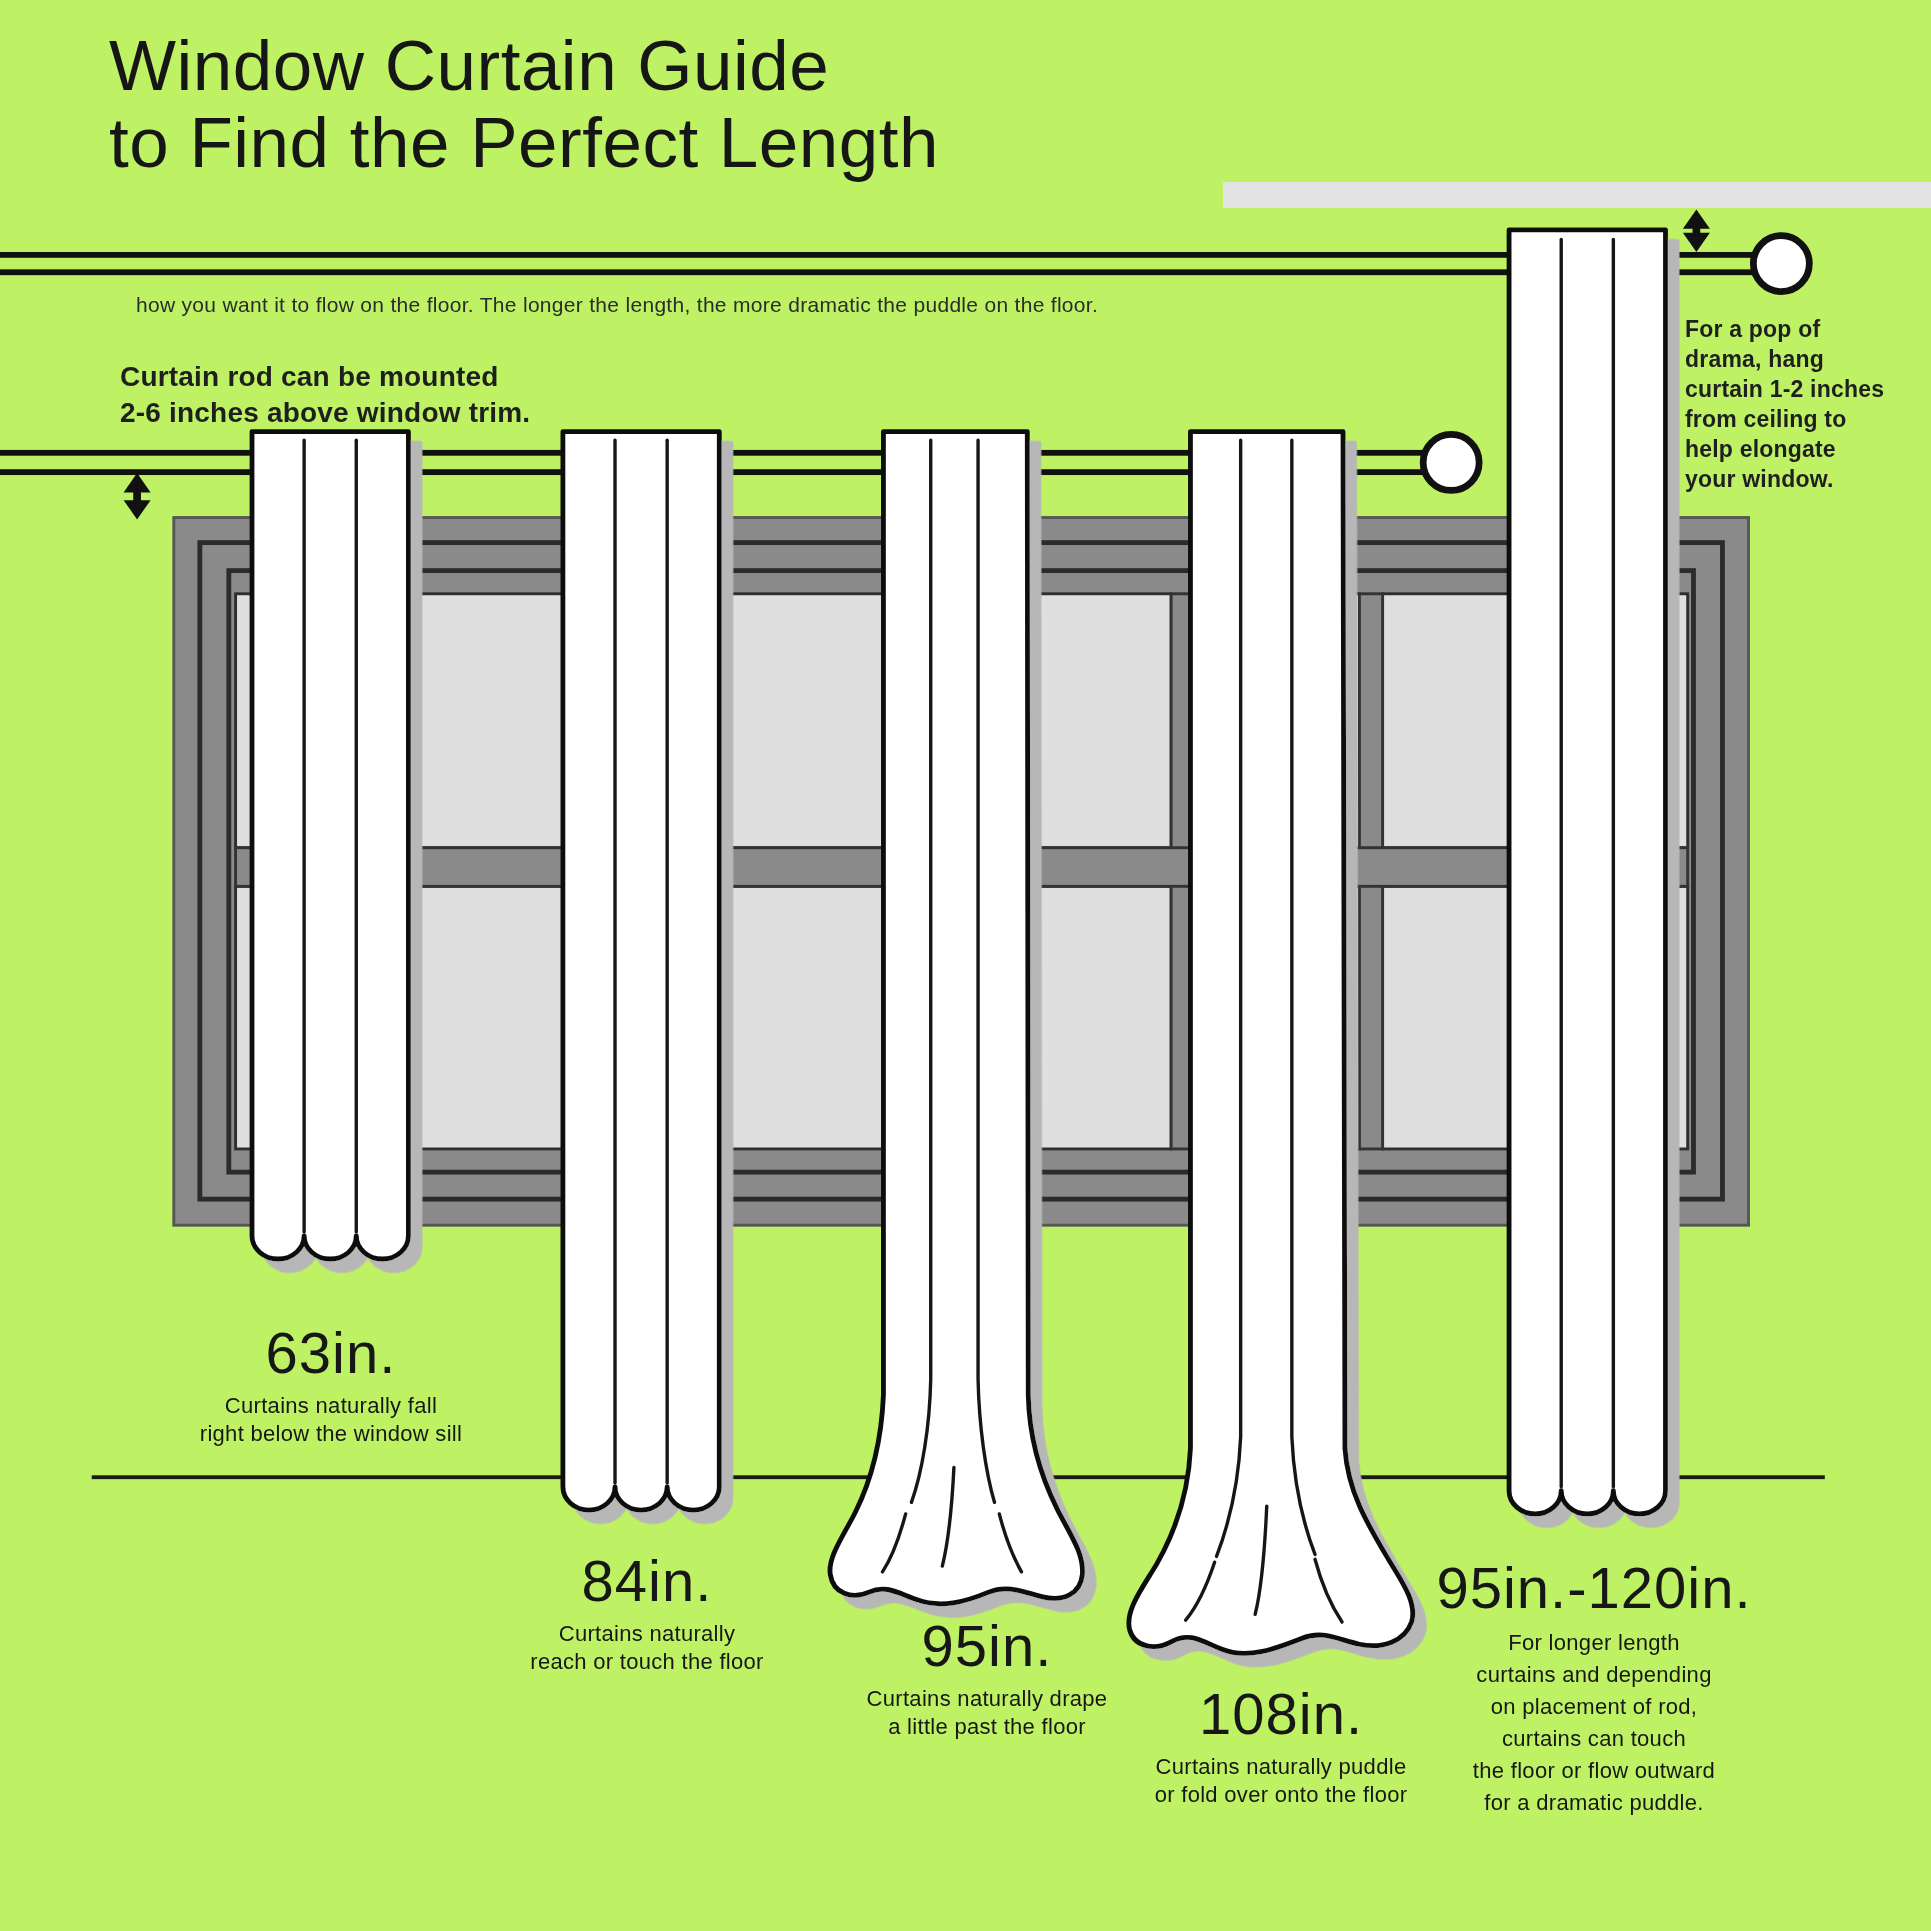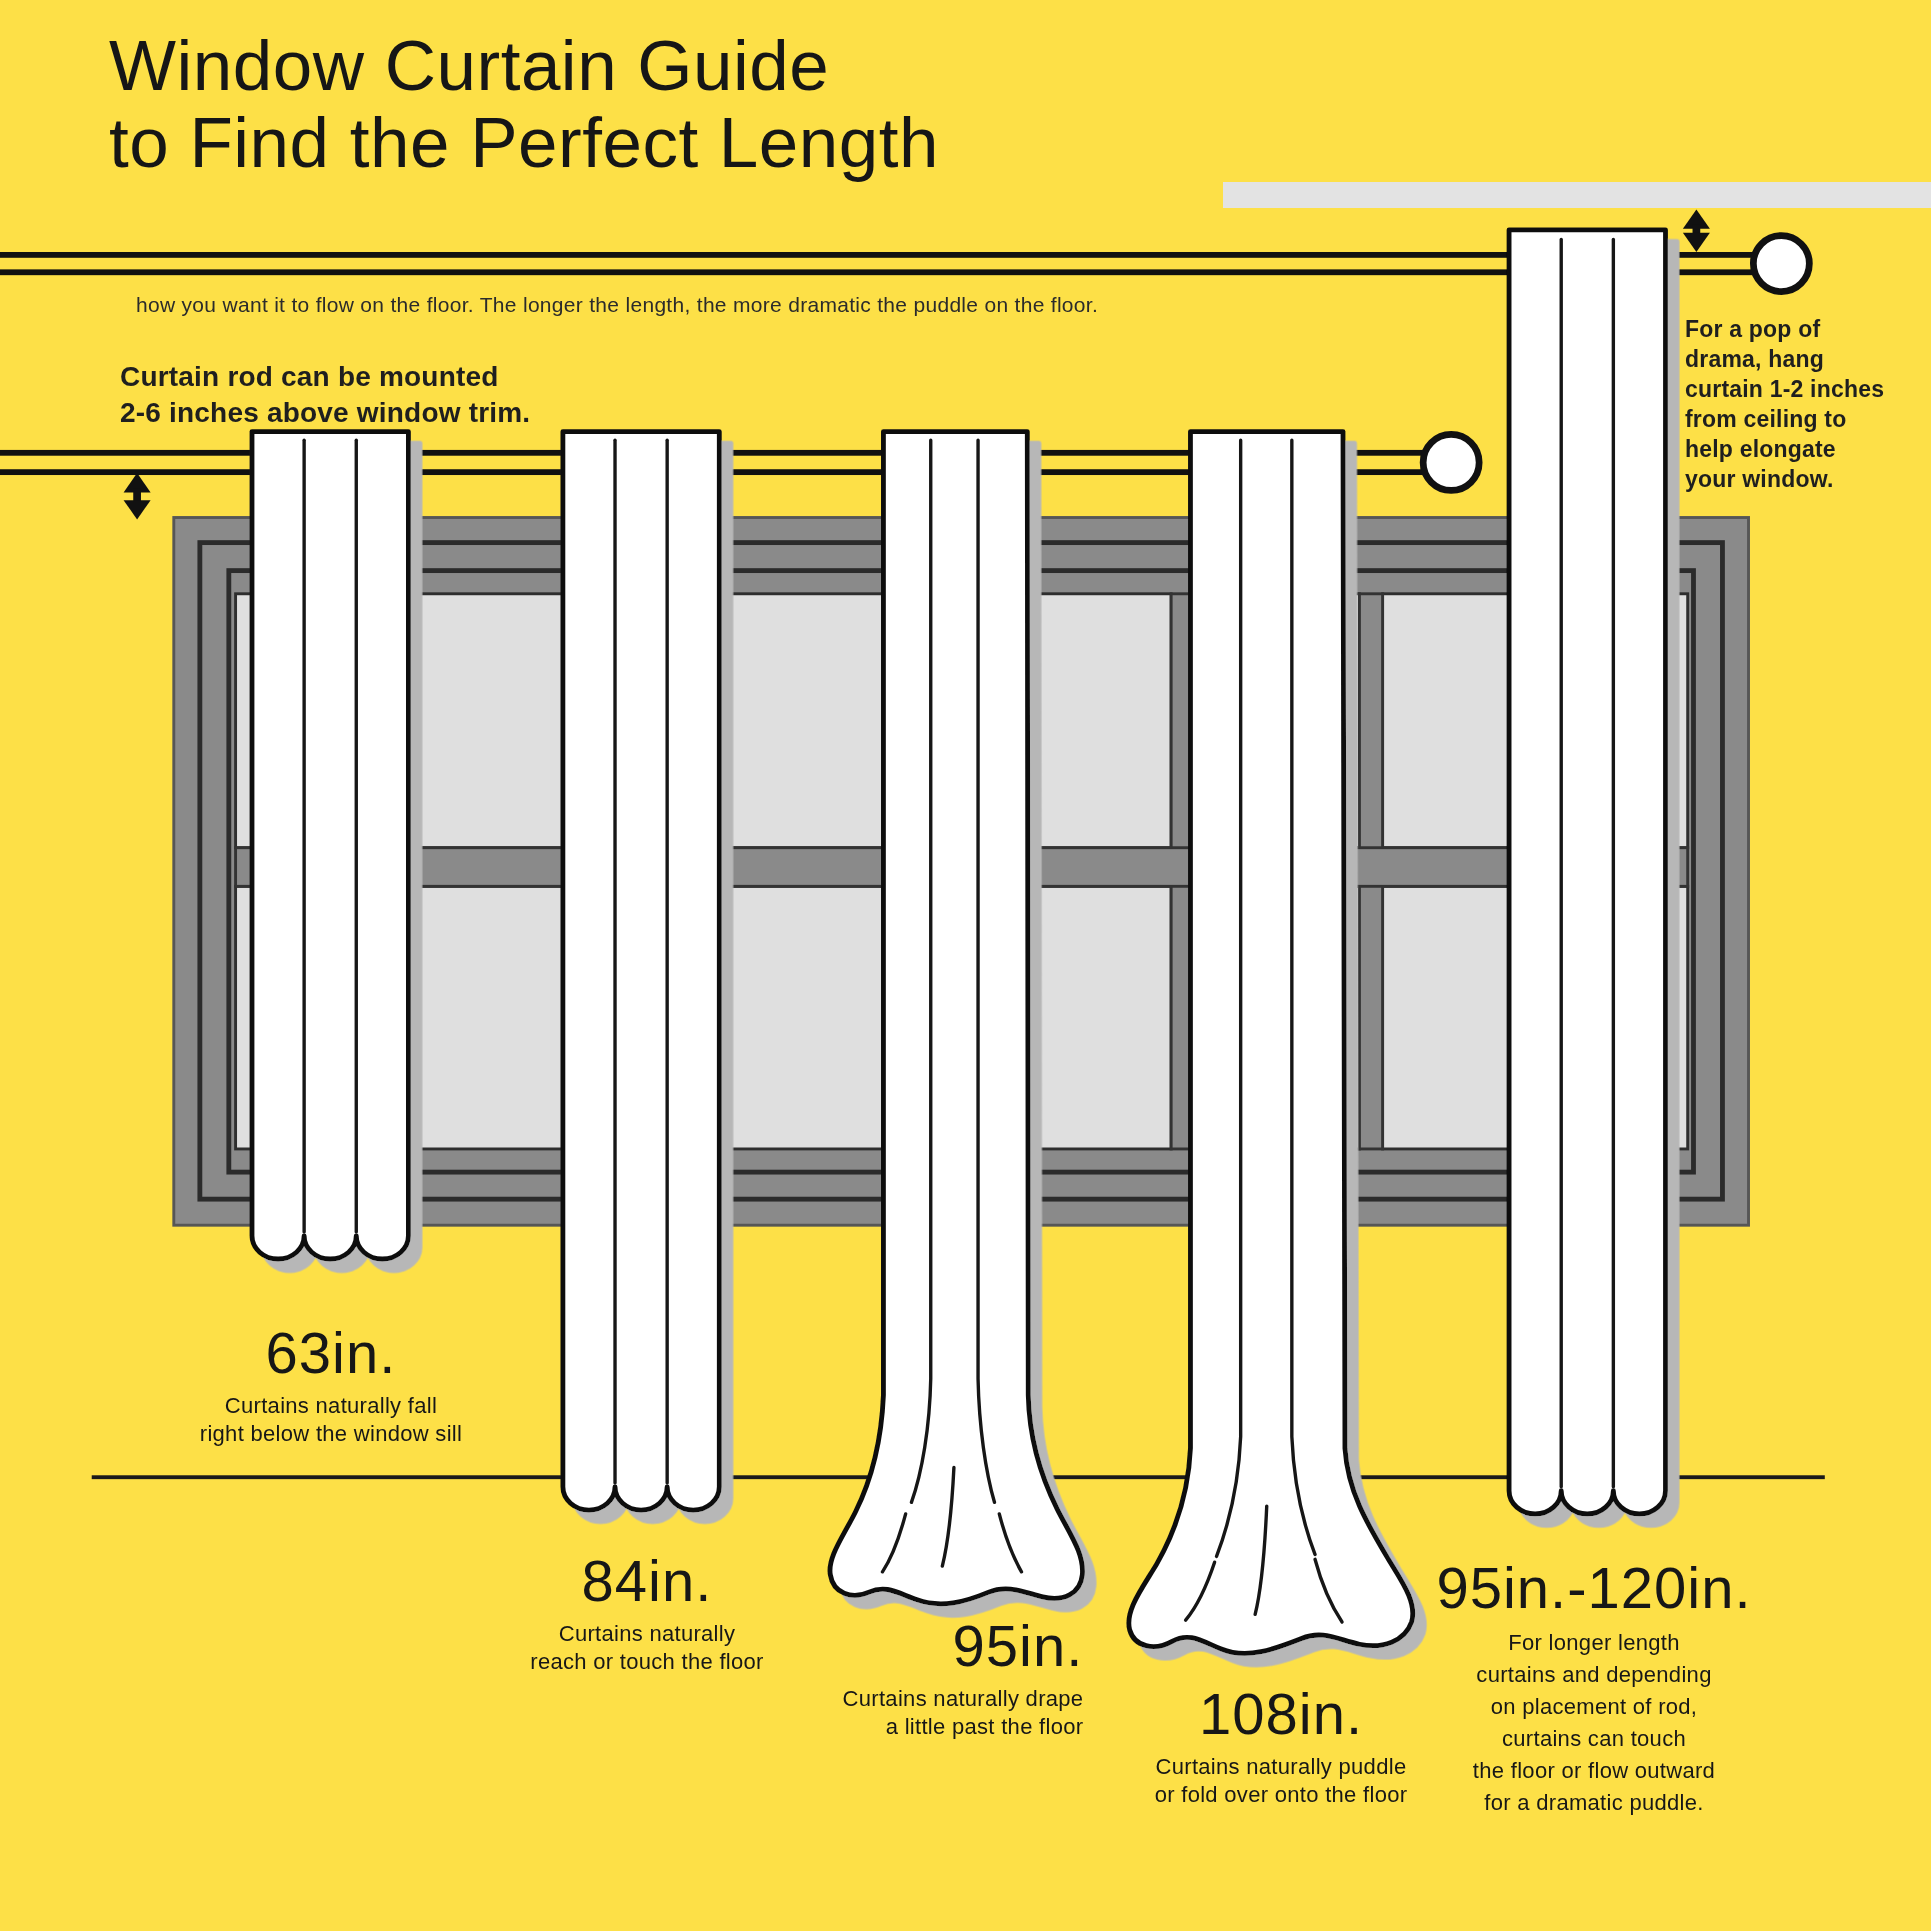--- a/index.html
+++ b/index.html
@@ -1,17 +1,17 @@
 <!DOCTYPE html>
 <html><head>
 <meta charset="utf-8">
 <style>
   html,body{margin:0;padding:0;background:#ffffff;}
   .canvas{
-    position:relative;width:1931px;height:1931px;background:#fde047;overflow:hidden;
+    position:relative;width:1931px;height:1931px;background:#bef264;overflow:hidden;
     font-family:"Liberation Sans", sans-serif;color:#1b1b1b;
   }
   .abs{position:absolute;}
   .nowrap{white-space:nowrap;}
 
   .title{
     left:109px;top:27px;font-size:71px;line-height:77px;font-weight:400;
     color:#161616;letter-spacing:0.5px;
   }
   .decor-bar{
@@ -196,21 +196,21 @@
     <div class="clabel-desc">Curtains naturally fall</div>
     <div class="clabel-desc">right below the window sill</div>
   </div>
 
   <div class="abs clabel" style="left:647px;top:1547px;">
     <div class="clabel-num">84in.</div>
     <div class="clabel-desc">Curtains naturally</div>
     <div class="clabel-desc">reach or touch the floor</div>
   </div>
 
-  <div class="abs clabel" style="left:963px;top:1612px;text-align:right;">
+  <div class="abs clabel" style="left:987px;top:1612px;">
     <div class="clabel-num">95in.</div>
     <div class="clabel-desc">Curtains naturally drape</div>
     <div class="clabel-desc">a little past the floor</div>
   </div>
 
   <div class="abs clabel" style="left:1281px;top:1680px;">
     <div class="clabel-num">108in.</div>
     <div class="clabel-desc">Curtains naturally puddle</div>
     <div class="clabel-desc">or fold over onto the floor</div>
   </div>

